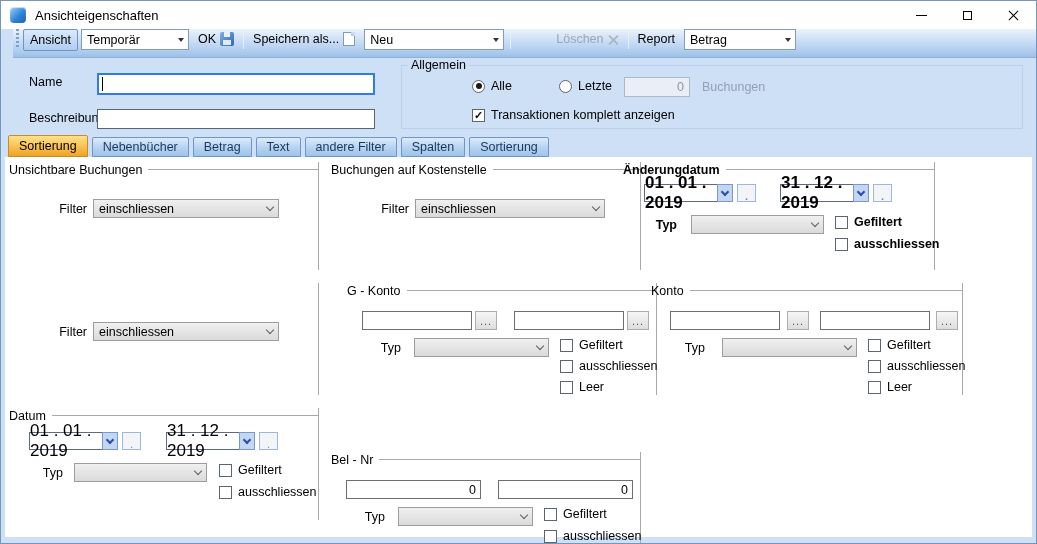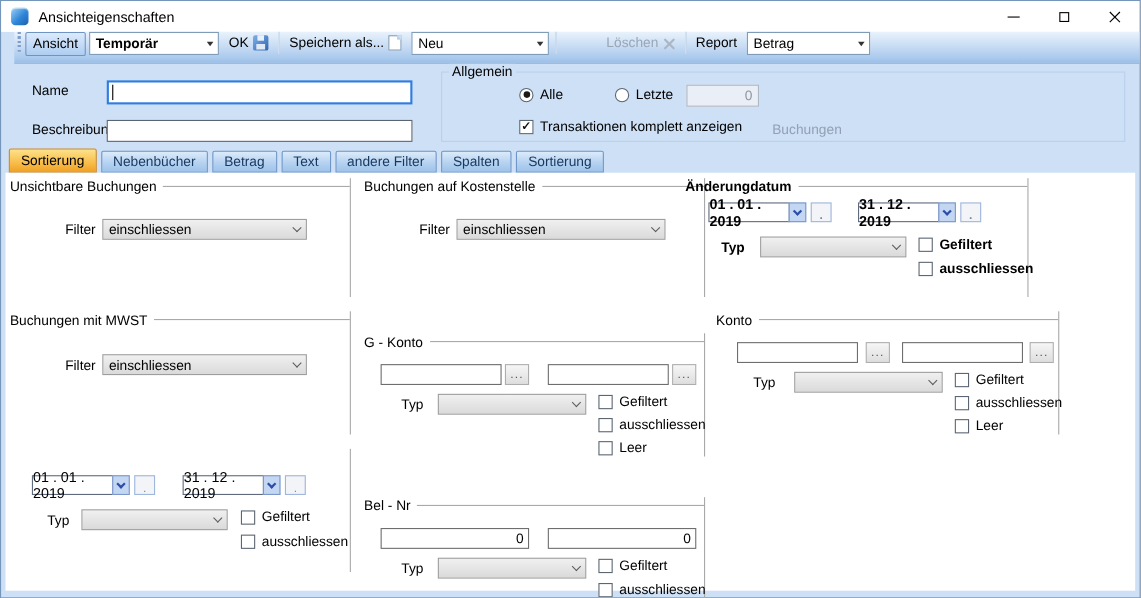--- a/index.html
+++ b/index.html
@@ -82,21 +82,21 @@
   .grp { position:absolute; border-right:1px solid #a9a9a9; }
   .grp-hd { display:flex; align-items:center; height:15px; }
   .grp-hd .line { flex:1; height:1px; background:#a9a9a9; margin-left:6px; }
   .grp-title { white-space:nowrap; }
   .fld-label { position:absolute; text-align:right; }
   .combo { position:absolute; height:19px; background:linear-gradient(#f0f0f0,#dadada);
            border:1px solid #9d9d9d; display:flex; align-items:center; padding:0 5px; }
   .chev { width:6px; height:6px; border-right:1.6px solid #5d5d5d; border-bottom:1.6px solid #5d5d5d;
           transform:rotate(45deg); margin-left:auto; margin-top:-3px; flex:none; }
   .date-field { position:absolute; height:18px; background:#fff; border:1px solid #5f6a7d;
-                display:flex; align-items:center; justify-content:center; font-size:13px; }
+                display:flex; align-items:center; justify-content:center; font-size:17px; }
   .date-btn { position:absolute; width:16px; height:18px; background:#c3d6f2; border:1px solid #7c97c9;
               display:flex; align-items:center; justify-content:center; }
   .date-btn .chev { margin:0 0 2px 0; border-color:#2c4ea8; border-width:2px; width:6px; height:6px; }
   .dot-btn { position:absolute; width:19px; height:18px; background:#f2f4f7; border:1px solid #9fb6dd;
              color:#7a8aa0; display:flex; align-items:flex-end; justify-content:center; font-size:11px; line-height:9px; }
   .mini-input { position:absolute; height:19px; background:#fff; border:1px solid #6e6e6e;
                 display:flex; align-items:center; padding:0 4px; }
   .mini-input.num { justify-content:flex-end; }
   .ell-btn { position:absolute; width:22px; height:19px; background:linear-gradient(#f6f6f6,#dedede);
              border:1px solid #adadad; color:#555; display:flex; align-items:center; justify-content:center;
@@ -122,34 +122,34 @@
           <div class="glyph-close"></div>
         </div>
     </div>
   </div>
 
   <div class="toolbar">
     <div class="grip"></div>
     <div class="tb-btn hl">
       <span>Ansicht</span>
     </div>
-    <div class="tb-combo" style="width:118px;font-weight:bold;">
+    <div class="tb-combo" style="width:108px;">
       <span>Temporär</span>
       <span class="arrow"></span>
     </div>
     <div class="tb-btn">
       <span>OK</span>
       <span class="icon-floppy"></span>
     </div>
     <div class="tb-sep"></div>
     <div class="tb-btn">
       <span>Speichern als...</span>
       <span class="icon-newdoc"></span>
     </div>
-    <div class="tb-combo" style="width:125px;">
+    <div class="tb-combo" style="width:140px;">
       <span>Neu</span>
       <span class="arrow"></span>
     </div>
     <div class="tb-sep"></div>
     <div class="tb-btn disabled">
       <span>Löschen</span>
       <span class="icon-x"></span>
     </div>
     <div class="tb-sep"></div>
     <div class="tb-btn">
@@ -179,21 +179,21 @@
         </span>
       <span>Alle</span>
     </div>
     <div class="ctl-row" style="left:157px; top:13px;">
       <span class="radio"></span>
       <span>Letzte</span>
     </div>
     <div class="num-disabled" style="left:222px; top:11px; width:66px;">
       <span>0</span>
     </div>
-    <div class="hdr-label gray-text" style="left:300px; top:14px;margin-top:31px;">Buchungen</div>
+    <div class="hdr-label gray-text" style="left:300px; top:14px;">Buchungen</div>
     <div class="ctl-row" style="left:70px; top:42px;">
       <span class="cb checked"></span>
       <span>Transaktionen komplett anzeigen</span>
     </div>
   </div>
 
   <div class="tabstrip">
     <div class="tab active">Sortierung</div>
     <div class="tab">Nebenbücher</div>
     <div class="tab">Betrag</div>
@@ -261,32 +261,28 @@
         <span class="cb"></span>
           <span>Gefiltert</span>
       </div>
       <div class="chk" style="left:212px; top:75px;">
         <span class="cb"></span>
           <span>ausschliessen</span>
       </div>
     </div>
 
     <div class="grp" style="left:4px; top:126px; width:310px; height:112px;">
-      <div class="grp-hd">
-          <span class="grp-title">Buchungen mit MWST</span>
-          <span class="line"></span>
-        </div>
       <div class="fld-label" style="left:10px; top:42px; width:68px;">Filter</div>
       <div class="combo" style="left:84px; top:39px; width:186px;">
         <span>einschliessen</span>
         <span class="chev"></span>
       </div>
     </div>
 
-    <div class="grp" style="left:326px; top:126px; width:310px; height:112px;margin-top:20px;">
+    <div class="grp" style="left:342px; top:126px; width:310px; height:112px;">
       <div class="grp-hd">
           <span class="grp-title">G - Konto</span>
           <span class="line"></span>
         </div>
       <div class="mini-input" style="left:15px; top:28px; width:110px;">
           <span></span>
         </div>
       <div class="ell-btn" style="left:128px; top:28px;">
           <span>...</span>
         </div>
@@ -345,20 +341,24 @@
         <span class="cb"></span>
           <span>ausschliessen</span>
       </div>
       <div class="chk" style="left:217px; top:97px;">
         <span class="cb"></span>
           <span>Leer</span>
       </div>
     </div>
 
     <div class="grp" style="left:4px; top:251px; width:310px; height:112px;">
+      <div class="grp-hd">
+          <span class="grp-title">Datum</span>
+          <span class="line"></span>
+        </div>
       <div class="date-field" style="left:20px; top:24px; width:74px;">
           <span>01 . 01 . 2019</span>
         </div>
       <div class="date-btn" style="left:93px; top:24px;">
           <span class="chev"></span>
         </div>
       <div class="dot-btn" style="left:113px; top:24px;">
           <span>.</span>
         </div>
       <div class="date-field" style="left:157px; top:24px; width:74px;">

